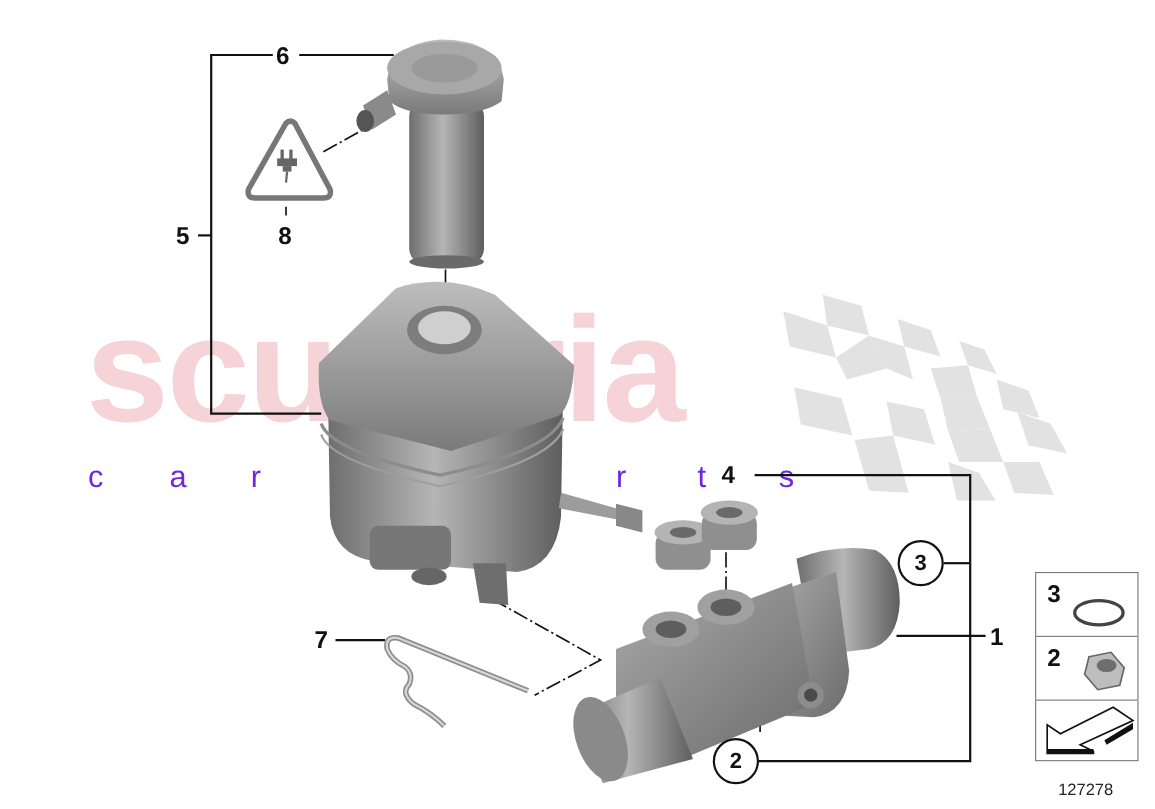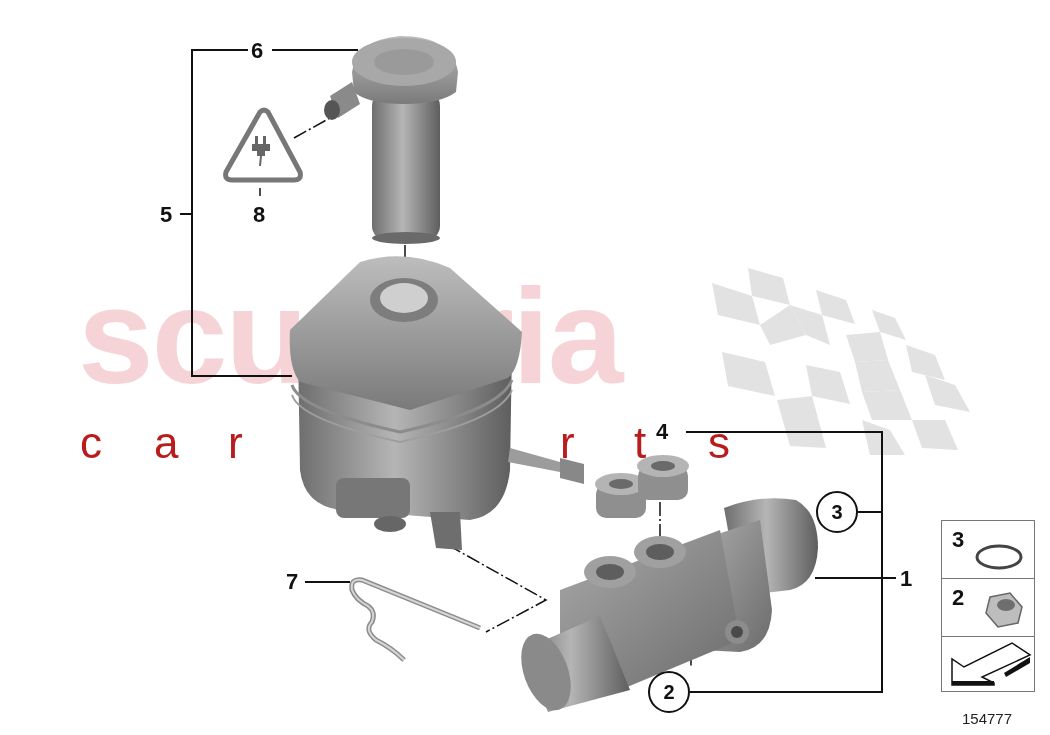--- a/index.html
+++ b/index.html
@@ -1,19 +1,19 @@
 <!DOCTYPE html>
 <html><head>
 <meta charset="utf-8">
 <style>
   html,body{margin:0;padding:0;background:#ffffff;}
   body{width:1050px;height:735px;position:relative;overflow:hidden;font-family:"Liberation Sans",sans-serif;}
   #stage{position:absolute;left:0;top:0;width:1050px;height:735px;}
   .wm-main{position:absolute;left:78px;top:268px;font-family:"Liberation Sans",sans-serif;font-weight:bold;font-size:136px;letter-spacing:-2px;color:#f6d3d6;line-height:1;}
-  .wm-sub{position:absolute;left:80px;top:418px;font-family:"Liberation Sans",sans-serif;font-size:44px;color:#b91c1c;letter-spacing:0;}
+  .wm-sub{position:absolute;left:80px;top:418px;font-family:"Liberation Sans",sans-serif;font-size:28px;color:#6d28d9;letter-spacing:0;}
   .wm-sub span{display:inline-block;width:74px;}
   .callout{position:absolute;font-weight:bold;font-size:22px;color:#111;line-height:1;}
   .circ{position:absolute;width:42px;height:42px;border:2px solid #111;border-radius:50%;background:#fff;box-sizing:border-box;display:flex;align-items:center;justify-content:center;font-weight:bold;font-size:20px;color:#111;}
   .legend{position:absolute;left:941px;top:520px;width:92px;border:1px solid #777;background:#fff;}
   .legend .cell{height:57px;border-bottom:1px solid #777;position:relative;}
   .legend .cell:last-child{border-bottom:none;height:54px;}
   .legend .num{position:absolute;left:10px;top:6px;font-weight:bold;font-size:22px;color:#111;}
   .diag-id{position:absolute;left:940px;top:710px;width:94px;text-align:center;font-size:15px;color:#222;}
 </style>
 </head>
@@ -169,15 +169,15 @@
       </svg>
     </div>
     <div class="cell">
       <svg width="92" height="54" style="position:absolute;left:0;top:0">
         <polygon points="10,48 10,22 22,30 70,6 88,18 40,40 52,46 52,48" fill="#fff" stroke="#111" stroke-width="1.5"></polygon>
         <polygon points="10,48 52,48 52,44 10,44" fill="#111"></polygon>
         <polygon points="62,36 88,20 88,26 64,40" fill="#111"></polygon>
       </svg>
     </div>
   </div>
-  <div class="diag-id">154777</div>
+  <div class="diag-id">127278</div>
 
 </div>
 
 </body></html>

